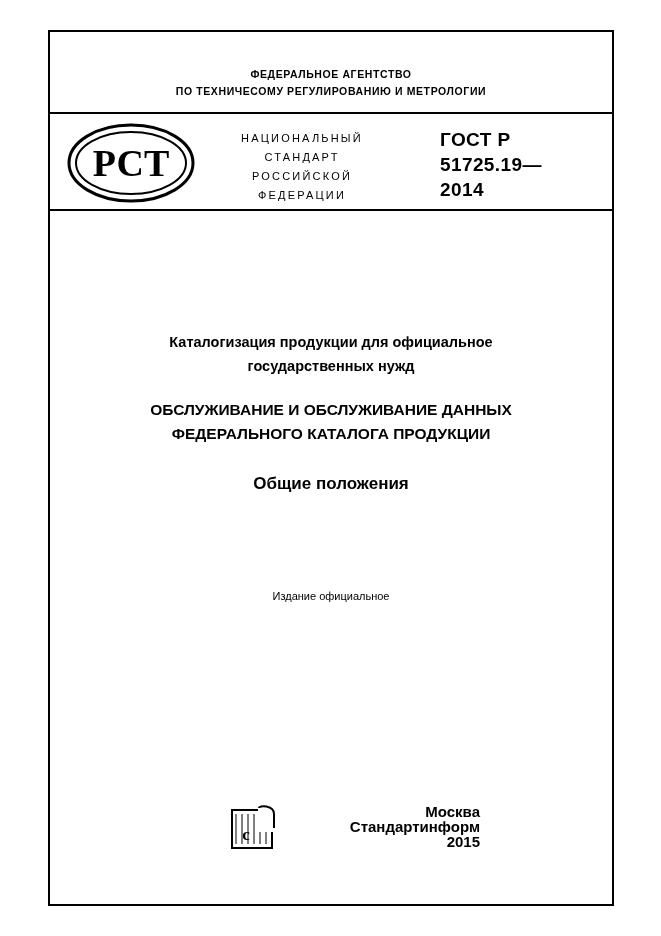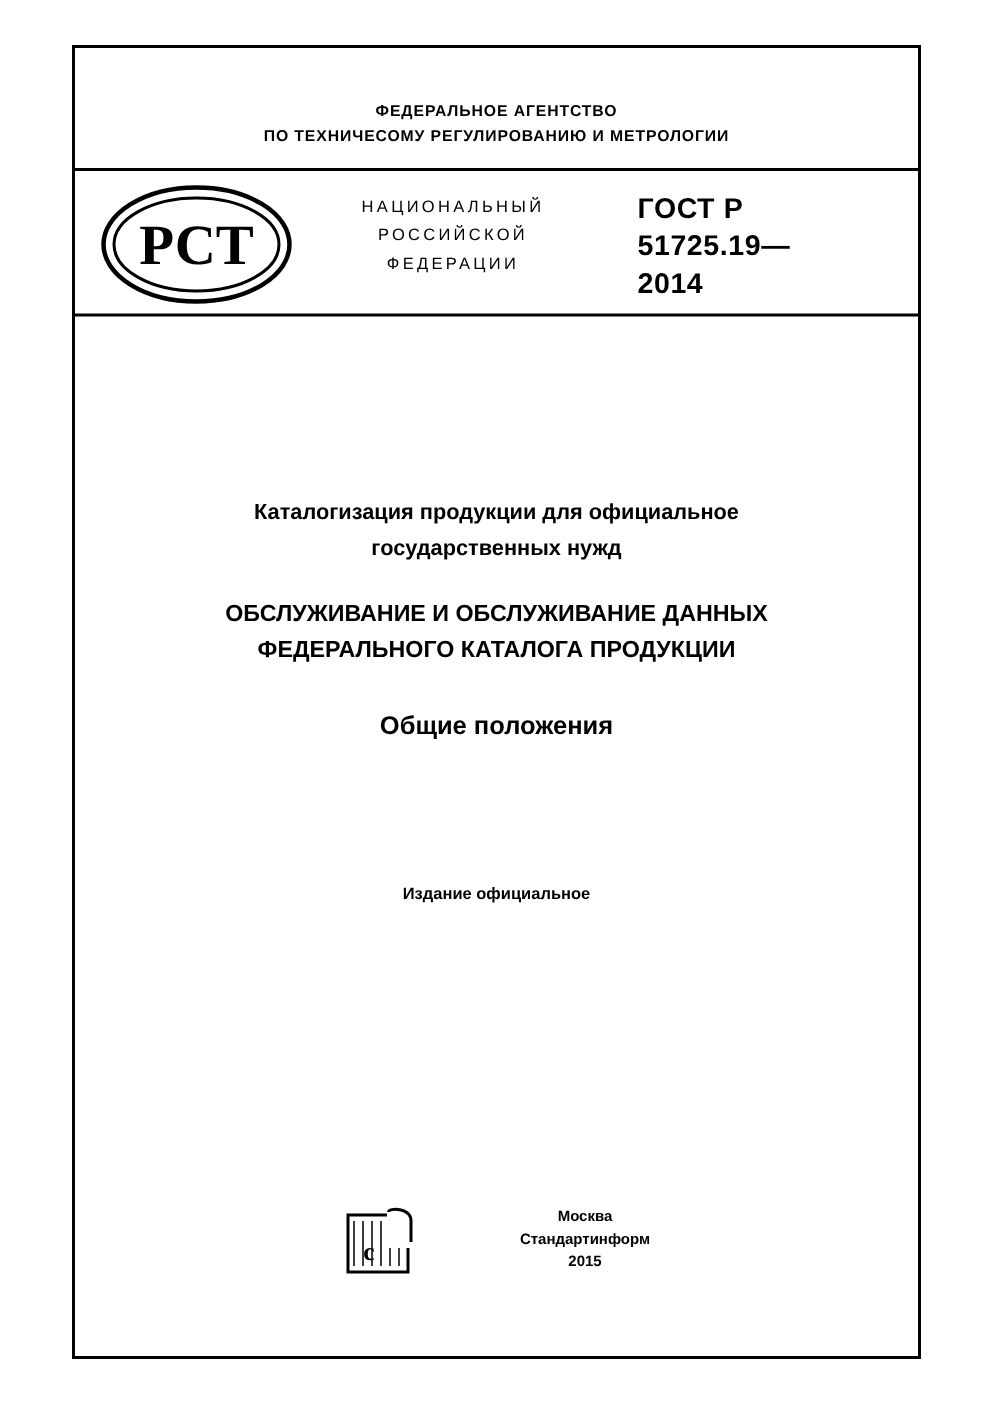--- a/index.html
+++ b/index.html
@@ -79,21 +79,21 @@
     width: 180px;
     text-align: center;
     font-size: 11px;
     font-weight: normal;
     line-height: 19px;
     letter-spacing: 2.2px;
   }
   
   .gost-number {
     position: absolute;
-    left: 425px;
+    left: 440px;
     top: 127px;
     width: 190px;
     font-size: 19px;
     font-weight: bold;
     line-height: 25px;
     letter-spacing: 0.4px;
   }
   
   .subject {
     position: absolute;
@@ -124,30 +124,30 @@
     font-size: 17px;
     font-weight: bold;
   }
   .official {
     position: absolute;
     left: 80px;
     top: 590px;
     width: 502px;
     text-align: center;
     font-size: 11px;
-    font-weight: bold;
+    font-weight: normal;
   }
   
   .publisher {
     position: absolute;
     left: 300px;
     top: 804px;
     width: 180px;
-    text-align: center;
-    font-size: 10px;
+    text-align: right;
+    font-size: 15px;
     line-height: 15px;
     font-weight: bold;
   }
   .logo-si {
     position: absolute;
     left: 228px;
     top: 802px;
     width: 56px;
     height: 52px;
   }
@@ -170,20 +170,21 @@
   <div class="emblem">
     <svg viewBox="0 0 130 82" width="130" height="82" xmlns="http://www.w3.org/2000/svg">
       <ellipse cx="65" cy="41" rx="62" ry="38" fill="none" stroke="#000" stroke-width="3"></ellipse>
       <ellipse cx="65" cy="41" rx="55" ry="31" fill="none" stroke="#000" stroke-width="2"></ellipse>
       <text x="65" y="54" text-anchor="middle" font-family="Liberation Serif, serif" font-size="38" font-weight="bold" fill="#000">РСТ</text>
     </svg>
   </div>
 
   <div class="natstd">
     <div>НАЦИОНАЛЬНЫЙ</div>
+    <div>СТАНДАРТ</div>
     <div>РОССИЙСКОЙ</div>
     <div>ФЕДЕРАЦИИ</div>
   </div>
 
   <div class="gost-number">
     <div>ГОСТ Р</div>
     <div>51725.19—</div>
     <div>2014</div>
   </div>
 

